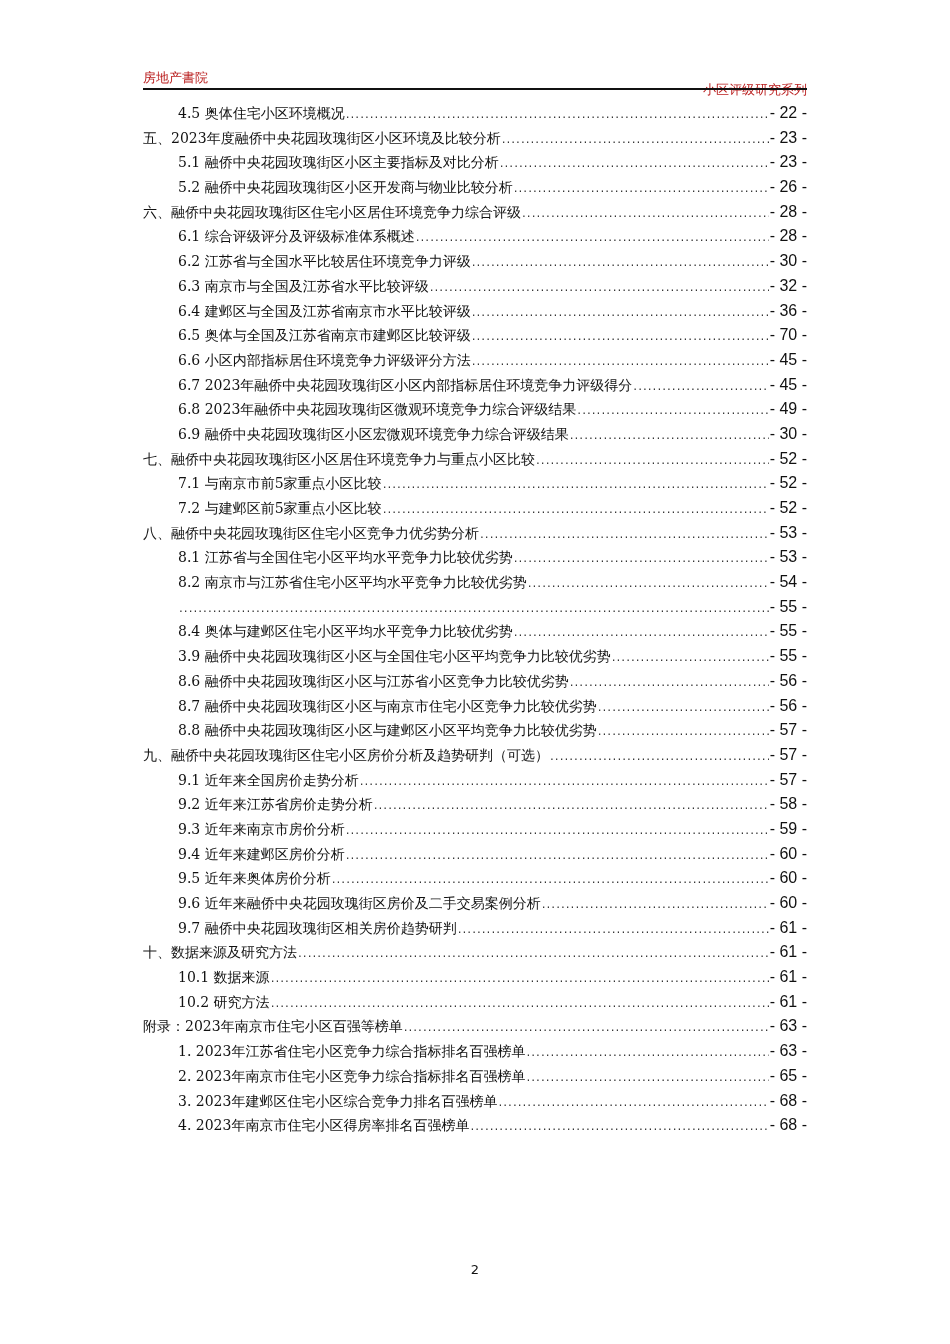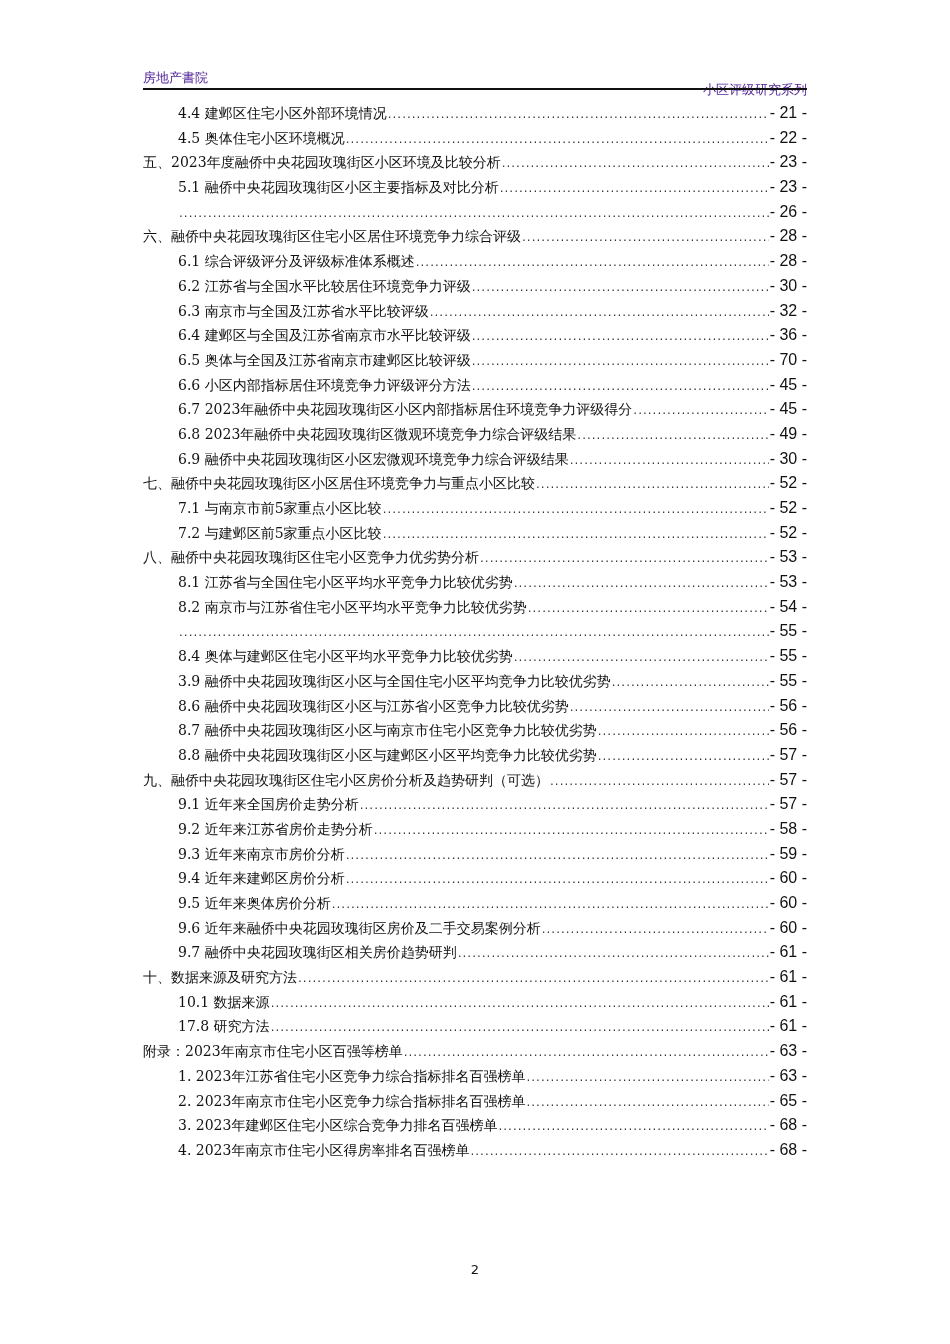--- a/index.html
+++ b/index.html
@@ -1,20 +1,20 @@
 <!DOCTYPE html>
 <html><head>
   <meta charset="utf-8">
   <style>
     html, body { margin: 0; padding: 0; background: #ffffff; }
     body { width: 950px; height: 1344px; position: relative; overflow: hidden; }
     .page { position: absolute; left: 0; top: 0; width: 950px; height: 1344px; background: #fff; }
     .header {
       position: absolute; left: 143px; top: 67px; width: 664px; height: 20px;
-      font-family: Liberation Serif, serif; font-size: 13px; color: #4c1d95;
+      font-family: Liberation Serif, serif; font-size: 13px; color: #b91c1c;
     }
     .header .left { position: absolute; left: 0; top: 2px; }
     .header .right { position: absolute; right: 0; top: 14px; }
     .header-rule {
       position: absolute; left: 143px; top: 88px; width: 664px; height: 2px; background: #111;
     }
     .toc { position: absolute; left: 143px; top: 101px; width: 664px; }
     .toc-row {
       display: flex; align-items: baseline; height: 24.7px; line-height: 24.7px;
       font-family: "DejaVu Serif", serif; font-size: 14px; color: #111; white-space: nowrap;
@@ -42,40 +42,36 @@
 
 <div class="page">
   <div class="header">
     <span class="left">房地产書院</span>
     <span class="right">小区评级研究系列</span>
   </div>
   <div class="header-rule"></div>
 
   <div class="toc" id="toc">
       <div class="toc-row l2">
-        <span class="label">4.4 建邺区住宅小区外部环境情况</span>
-        <span class="leader"></span>
-        <span class="page-num">- 21 -</span>
-      </div>
-      <div class="toc-row l2">
         <span class="label">4.5 奥体住宅小区环境概况</span>
         <span class="leader"></span>
         <span class="page-num">- 22 -</span>
       </div>
       <div class="toc-row l1">
         <span class="label">五、2023年度融侨中央花园玫瑰街区小区环境及比较分析</span>
         <span class="leader"></span>
         <span class="page-num">- 23 -</span>
       </div>
       <div class="toc-row l2">
         <span class="label">5.1 融侨中央花园玫瑰街区小区主要指标及对比分析</span>
         <span class="leader"></span>
         <span class="page-num">- 23 -</span>
       </div>
       <div class="toc-row l2">
+        <span class="label">5.2 融侨中央花园玫瑰街区小区开发商与物业比较分析</span>
         <span class="leader"></span>
         <span class="page-num">- 26 -</span>
       </div>
       <div class="toc-row l1">
         <span class="label">六、融侨中央花园玫瑰街区住宅小区居住环境竞争力综合评级</span>
         <span class="leader"></span>
         <span class="page-num">- 28 -</span>
       </div>
       <div class="toc-row l2">
         <span class="label">6.1 综合评级评分及评级标准体系概述</span>
@@ -225,21 +221,21 @@
         <span class="label">十、数据来源及研究方法</span>
         <span class="leader"></span>
         <span class="page-num">- 61 -</span>
       </div>
       <div class="toc-row l2">
         <span class="label">10.1 数据来源</span>
         <span class="leader"></span>
         <span class="page-num">- 61 -</span>
       </div>
       <div class="toc-row l2">
-        <span class="label">17.8 研究方法</span>
+        <span class="label">10.2 研究方法</span>
         <span class="leader"></span>
         <span class="page-num">- 61 -</span>
       </div>
       <div class="toc-row l1">
         <span class="label">附录：2023年南京市住宅小区百强等榜单</span>
         <span class="leader"></span>
         <span class="page-num">- 63 -</span>
       </div>
       <div class="toc-row l2">
         <span class="label">1.  2023年江苏省住宅小区竞争力综合指标排名百强榜单</span>

